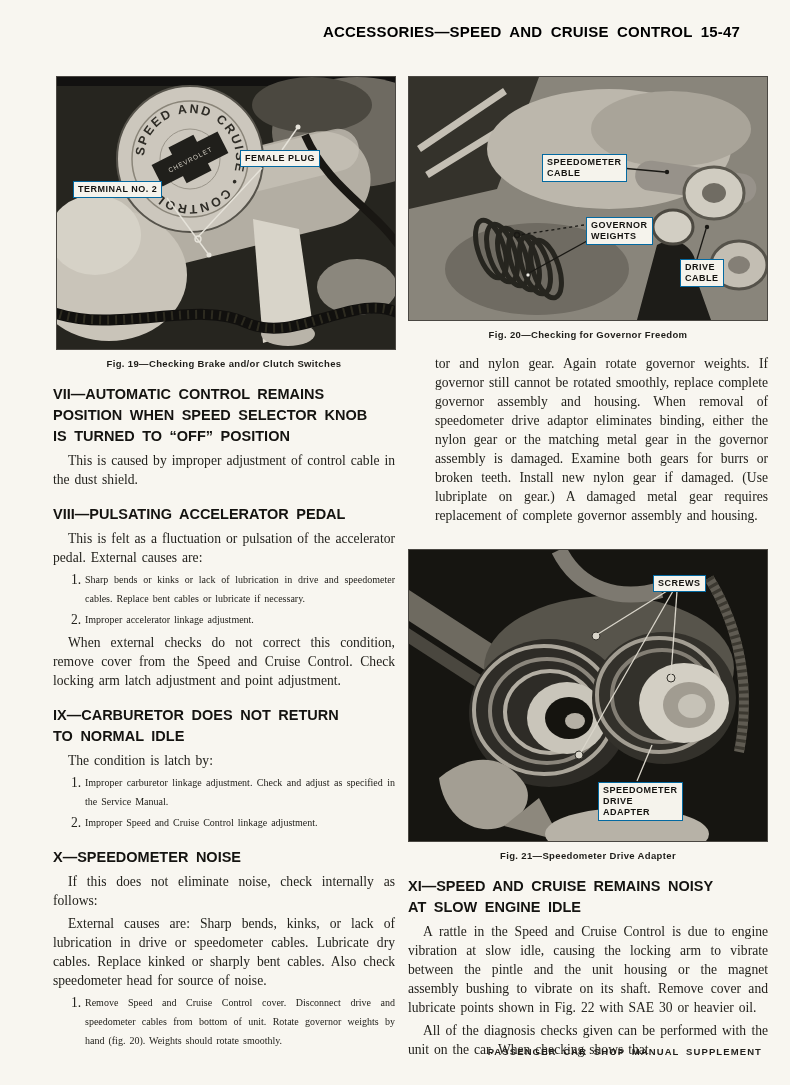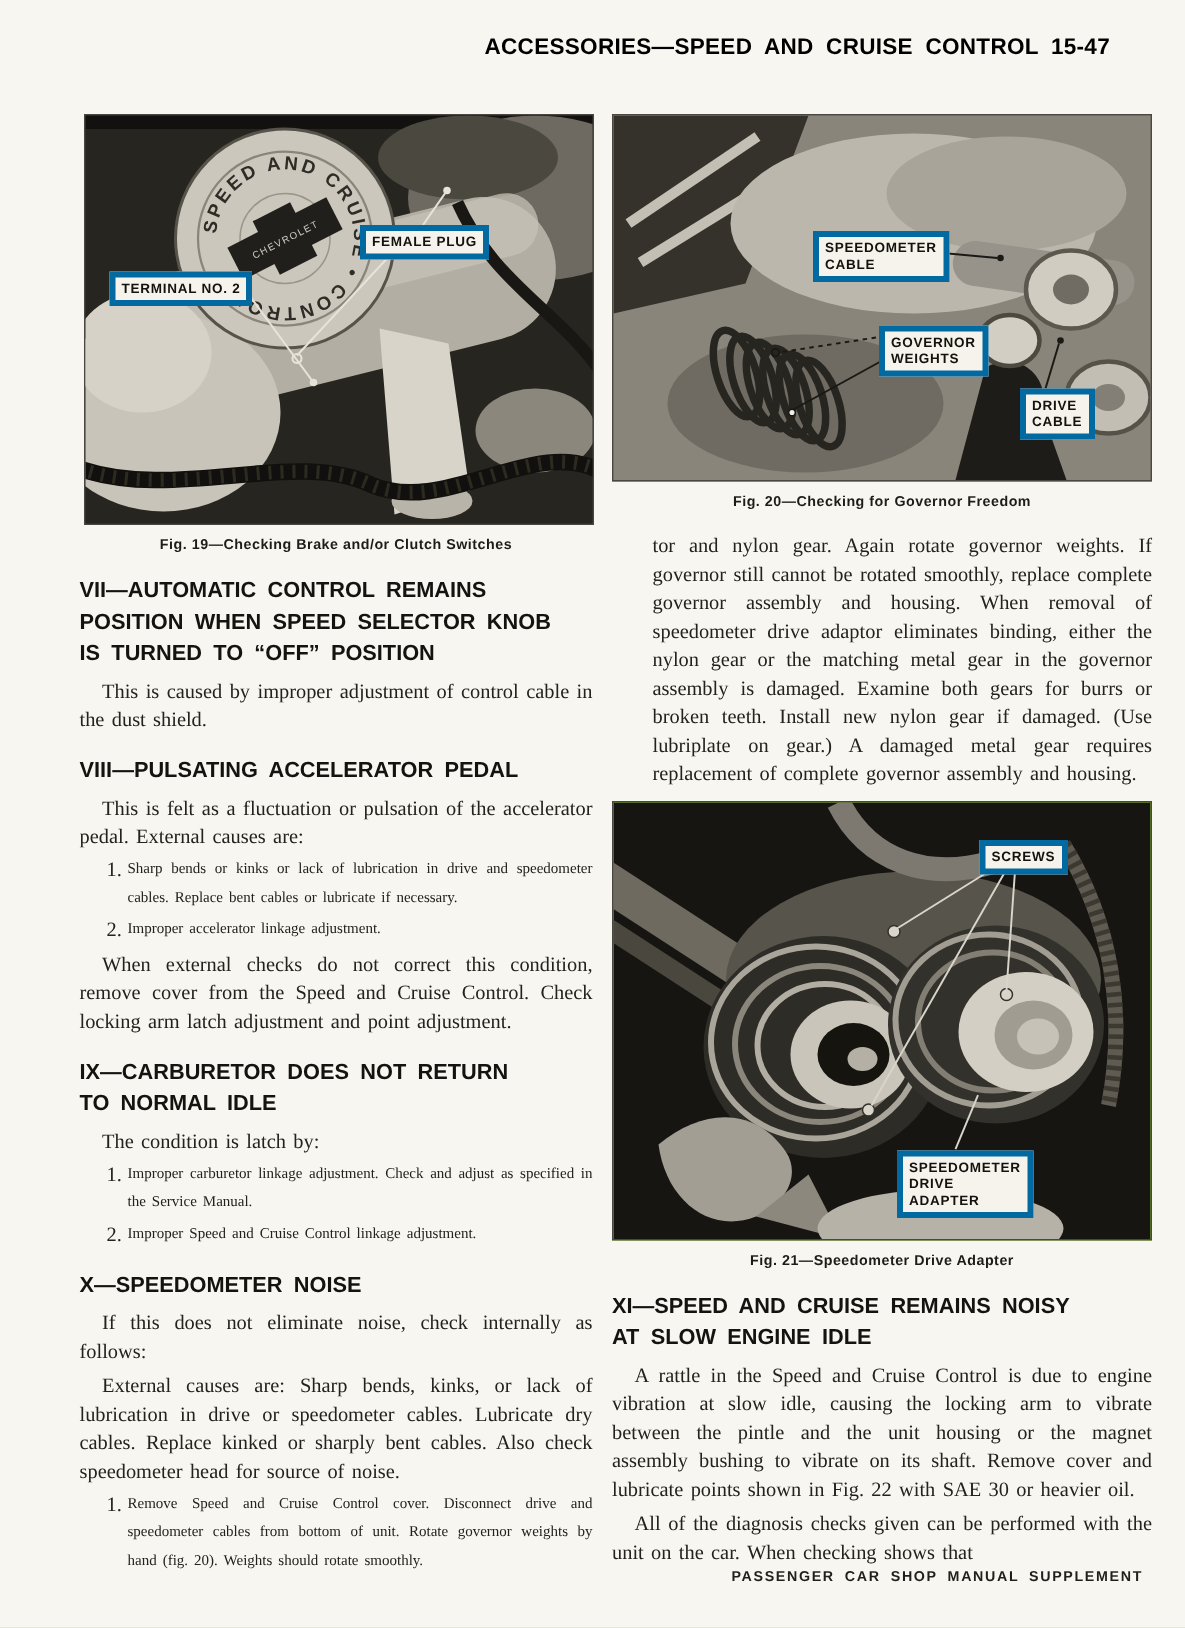--- a/index.html
+++ b/index.html
@@ -17,21 +17,21 @@
           font-size:9.5px;letter-spacing:.35px;margin-top:8px;color:#1d1c18;}
   .heading{font-family:"Liberation Sans",sans-serif;font-weight:bold;font-size:14.5px;
            line-height:21px;word-spacing:3.5px;white-space:pre-line;color:#141310;margin-top:15px;}
   .para{font-size:13.6px;line-height:19px;text-align:justify;text-indent:15px;
         margin:4px 0 0 0;word-spacing:1.5px;}
   .cont{font-size:13.6px;line-height:19px;text-align:justify;margin:14px 0 0 27px;word-spacing:1.5px;}
   .plist{margin:3px 0 0 0;}
   .li{display:flex;margin-top:2px;padding-left:18px;}
   .li .num{flex:none;width:14px;font-size:13.6px;line-height:19px;}
   .li .litext{flex:1;font-size:10px;line-height:19px;text-align:justify;word-spacing:1.5px;}
-  .plabel{position:absolute;background:#f5f3ec;border:4px solid #0369a1;color:#13120f;
+  .plabel{position:absolute;background:#f5f3ec;border:1px solid #0369a1;color:#13120f;
           font-family:"Liberation Sans",sans-serif;font-weight:bold;font-size:9px;
           line-height:11px;letter-spacing:.5px;padding:2px 4px;white-space:pre-line;z-index:3;}
   .ftr{position:absolute;right:28px;bottom:28px;font-family:"Liberation Sans",sans-serif;
        font-weight:bold;font-size:9.5px;letter-spacing:1.1px;word-spacing:3px;color:#201f1b;text-align:center;}
 </style>
 </head>
 <body>
 
 <div class="page">
 
@@ -183,21 +183,21 @@
 CABLE</div>
       <div class="plabel" style="left:177px;top:140px;">GOVERNOR
 WEIGHTS</div>
       <div class="plabel" style="left:271px;top:182px;">DRIVE
 CABLE</div>
     </div>
     <div class="figcap">Fig. 20—Checking for Governor Freedom</div>
 
     <p class="cont">tor and nylon gear. Again rotate governor weights. If governor still cannot be rotated smoothly, replace complete governor assembly and housing. When removal of speedometer drive adaptor eliminates binding, either the nylon gear or the matching metal gear in the governor assembly is damaged. Examine both gears for burrs or broken teeth. Install new nylon gear if damaged. (Use lubriplate on gear.) A damaged metal gear requires replacement of complete governor assembly and housing.</p>
 
-    <div class="photo" style="width:358px;height:291px;margin-top:9px;background:#84cc16;">
+    <div class="photo" style="width:358px;height:291px;margin-top:24px;background:#4d7c0f;">
       <svg width="358" height="291" viewBox="0 0 358 291">
         <rect width="358" height="291" fill="#161511"></rect>
         <g transform="rotate(33 0 40)">
           <rect x="-20" y="40" width="255" height="26" fill="#6e6a60"></rect>
           <rect x="-20" y="72" width="235" height="13" fill="#4a473f"></rect>
         </g>
         <ellipse cx="200" cy="118" rx="125" ry="72" fill="#57544b"></ellipse>
         <path d="M 150 0 C 170 40 210 52 252 40" stroke="#7d7970" stroke-width="16" fill="none"></path>
         <path d="M 300 28 C 332 80 342 140 330 202" stroke="#5f5b52" stroke-width="10" fill="none"></path>
         <path d="M 300 28 C 332 80 342 140 330 202" stroke="#3c3931" stroke-width="10" fill="none" stroke-dasharray="3 4"></path>

